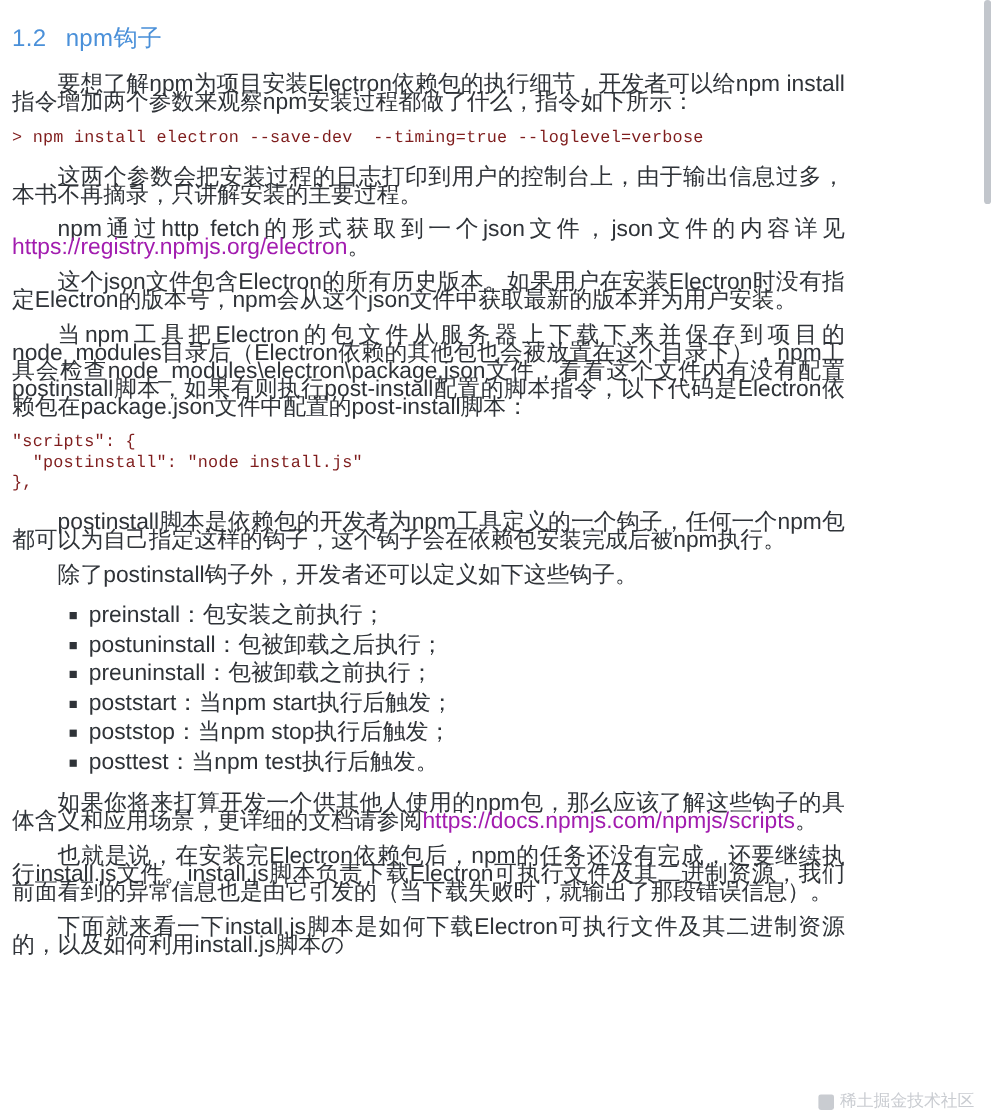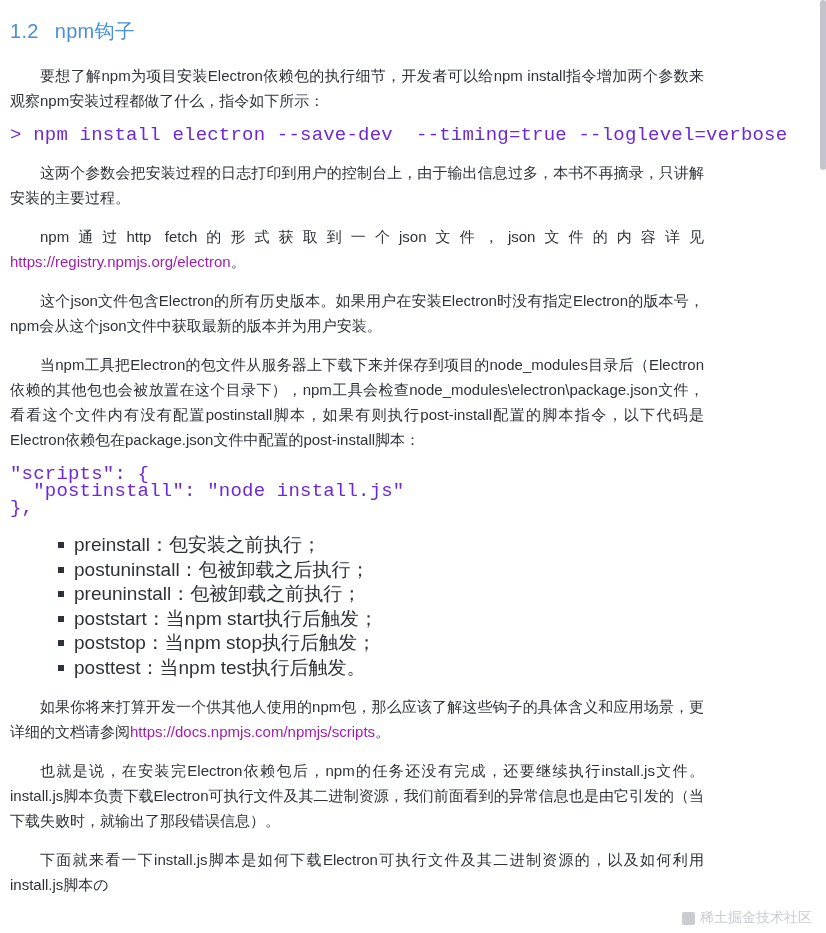--- a/index.html
+++ b/index.html
@@ -24,34 +24,34 @@
     font-size: 20px;
     color: #4a90d9;
     margin: 8px 0 18px 0;
     font-weight: 400;
     letter-spacing: 0.3px;
   }
   .heading .num {
     margin-right: 16px;
   }
   p.para {
-    font-size: 15px;
-    line-height: 25px;
+    font-size: 19px;
+    line-height: 15px;
     margin: 0 0 14px 0;
     text-indent: 2em;
     color: #2f3338;
     text-align: justify;
   }
   pre.code {
     font-family: "Liberation Mono", monospace;
-    font-size: 19px;
+    font-size: 14px;
     line-height: 17px;
     margin: 0 0 16px 0;
     white-space: pre;
-    color: #6d28d9;
+    color: #7f1d1d;
     letter-spacing: 0.2px;
   }
   a.link {
     color: #a21caf;
     text-decoration: none;
   }
   ul.hooks {
     margin: 4px 0 14px 0;
     padding-left: 48px;
     list-style: none;
@@ -124,21 +124,23 @@
   <p class="para"><span>npm通过http fetch的形式获取到一个json文件，json文件的内容详见</span><a class="link" href="#">https://registry.npmjs.org/electron</a><span>。</span></p>
 
   <p class="para">这个json文件包含Electron的所有历史版本。如果用户在安装Electron时没有指定Electron的版本号，npm会从这个json文件中获取最新的版本并为用户安装。</p>
 
   <p class="para">当npm工具把Electron的包文件从服务器上下载下来并保存到项目的node_modules目录后（Electron依赖的其他包也会被放置在这个目录下），npm工具会检查node_modules\electron\package.json文件，看看这个文件内有没有配置postinstall脚本，如果有则执行post-install配置的脚本指令，以下代码是Electron依赖包在package.json文件中配置的post-install脚本：</p>
 
   <pre class="code">"scripts": {
   "postinstall": "node install.js"
 },</pre>
 
+  <p class="para">postinstall脚本是依赖包的开发者为npm工具定义的一个钩子，任何一个npm包都可以为自己指定这样的钩子，这个钩子会在依赖包安装完成后被npm执行。</p>
 
+  <p class="para">除了postinstall钩子外，开发者还可以定义如下这些钩子。</p>
 
   <ul class="hooks">
     <li>preinstall：包安装之前执行；</li>
     <li>postuninstall：包被卸载之后执行；</li>
     <li>preuninstall：包被卸载之前执行；</li>
     <li>poststart：当npm start执行后触发；</li>
     <li>poststop：当npm stop执行后触发；</li>
     <li>posttest：当npm test执行后触发。</li>
   </ul>
 

